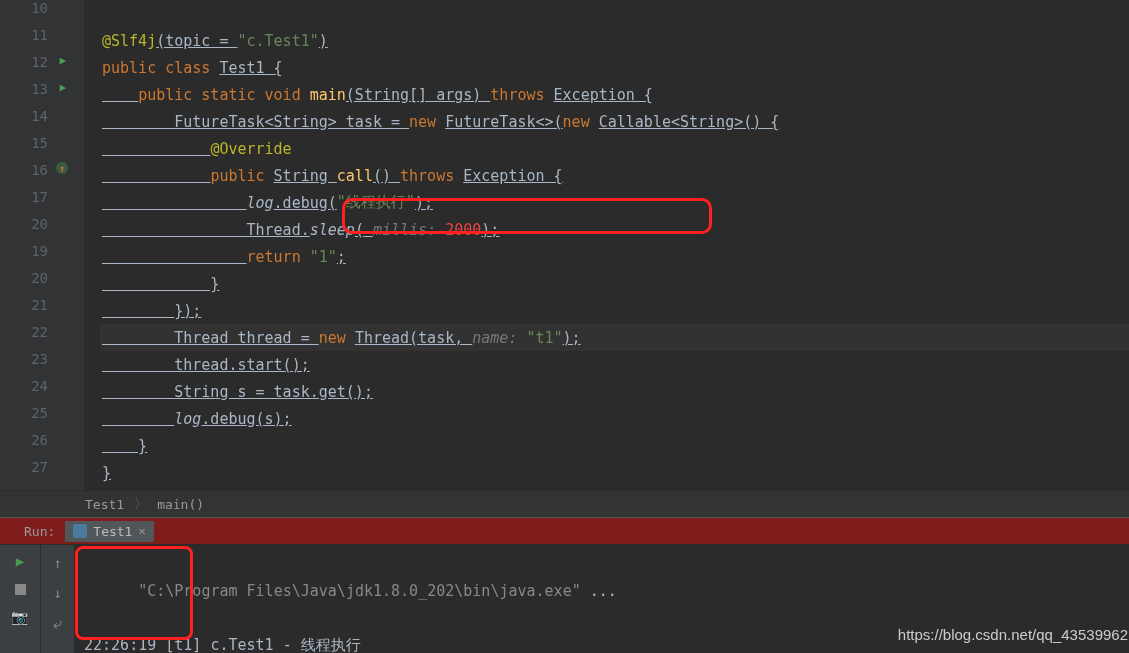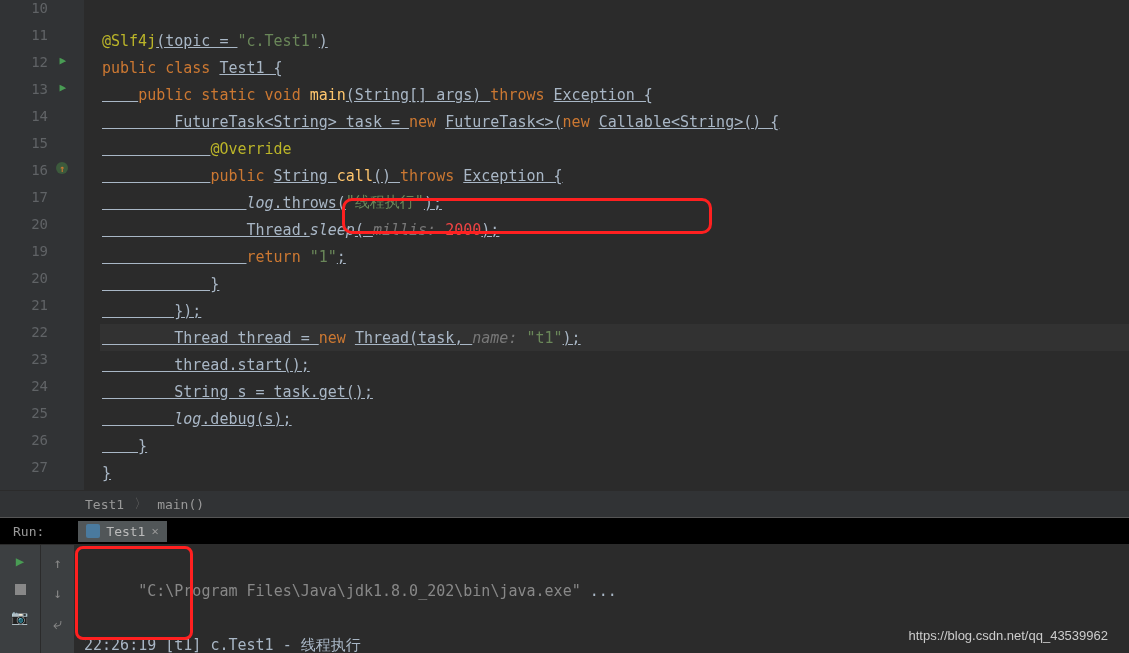--- a/index.html
+++ b/index.html
@@ -104,28 +104,27 @@
   align-items: center;
   padding-left: 85px;
   font-size: 13px;
   color: #999;
   border-top: 1px solid #2b2b2b;
 }
 .breadcrumb-sep { margin: 0 10px; color: #666; }
 
 .run-panel-header {
   height: 28px;
-  background: #000000;
+  background: #7f1d1d;
   border-top: 1px solid #555;
   border-bottom: 1px solid #2b2b2b;
   display: flex;
   align-items: center;
-  padding-left: 13px;
+  padding-left: 24px;
   font-size: 13px;
-  gap: 24px;
 }
 .run-label { color: #999; margin-right: 10px; }
 .run-tab {
   background: #515658;
   padding: 3px 8px;
   display: flex;
   align-items: center;
   gap: 6px;
   color: #bbb;
 }
@@ -191,24 +190,24 @@
   border-radius: 8px;
   left: 75px;
   top: 546px;
   width: 118px;
   height: 94px;
   pointer-events: none;
 }
 
 .watermark {
   position: absolute;
-  right: 21px;
+  right: 1px;
   bottom: 10px;
   color: #ccc;
-  font-size: 13px;
+  font-size: 15px;
   font-family: sans-serif;
 }
 </style>
 </head>
 <body>
 
 <div class="editor-area">
   <div class="gutter" id="gutter">
       <div class="gutter-row">
         <span class="line-num">10</span>
@@ -272,21 +271,21 @@
     </div>
   <div class="fold-column"></div>
   <div class="code-area" id="code-area">
     <div class="code-line"></div>
       <div class="code-line"><span class="annotation">@Slf4j</span><span class="default">(topic = </span><span class="str">"c.Test1"</span><span class="default">)</span></div>
       <div class="code-line"><span class="kw">public class </span><span class="default">Test1 {</span></div>
       <div class="code-line"><span class="default">    </span><span class="kw">public static void </span><span class="fn">main</span><span class="default">(String[] args) </span><span class="kw">throws </span><span class="default">Exception {</span></div>
       <div class="code-line"><span class="default">        FutureTask&lt;String&gt; task = </span><span class="kw">new </span><span class="default">FutureTask&lt;&gt;(</span><span class="kw">new </span><span class="default">Callable&lt;String&gt;() {</span></div>
       <div class="code-line"><span class="default">            </span><span class="annotation">@Override</span></div>
       <div class="code-line"><span class="default">            </span><span class="kw">public </span><span class="default">String </span><span class="fn">call</span><span class="default">() </span><span class="kw">throws </span><span class="default">Exception {</span></div>
-      <div class="code-line"><span class="default">                </span><span class="italic">log</span><span class="default">.throws(</span><span class="str">"线程执行"</span><span class="default">);</span></div>
+      <div class="code-line"><span class="default">                </span><span class="italic">log</span><span class="default">.debug(</span><span class="str">"线程执行"</span><span class="default">);</span></div>
       <div class="code-line"><span class="default">                Thread.</span><span class="italic">sleep</span><span class="default">( </span><span class="hint">millis: </span><span class="num">2000</span><span class="default">);</span></div>
       <div class="code-line"><span class="default">                </span><span class="kw">return </span><span class="str">"1"</span><span class="default">;</span></div>
       <div class="code-line"><span class="default">            }</span></div>
       <div class="code-line"><span class="default">        });</span></div>
       <div class="code-line highlighted"><span class="default">        Thread thread = </span><span class="kw">new </span><span class="default">Thread(task, </span><span class="hint">name: </span><span class="str">"t1"</span><span class="default">);</span></div>
       <div class="code-line"><span class="default">        thread.start();</span></div>
       <div class="code-line"><span class="default">        String s = task.get();</span></div>
       <div class="code-line"><span class="default">        </span><span class="italic">log</span><span class="default">.debug(s);</span></div>
       <div class="code-line"><span class="default">    }</span></div>
       <div class="code-line"><span class="default">}</span></div>

